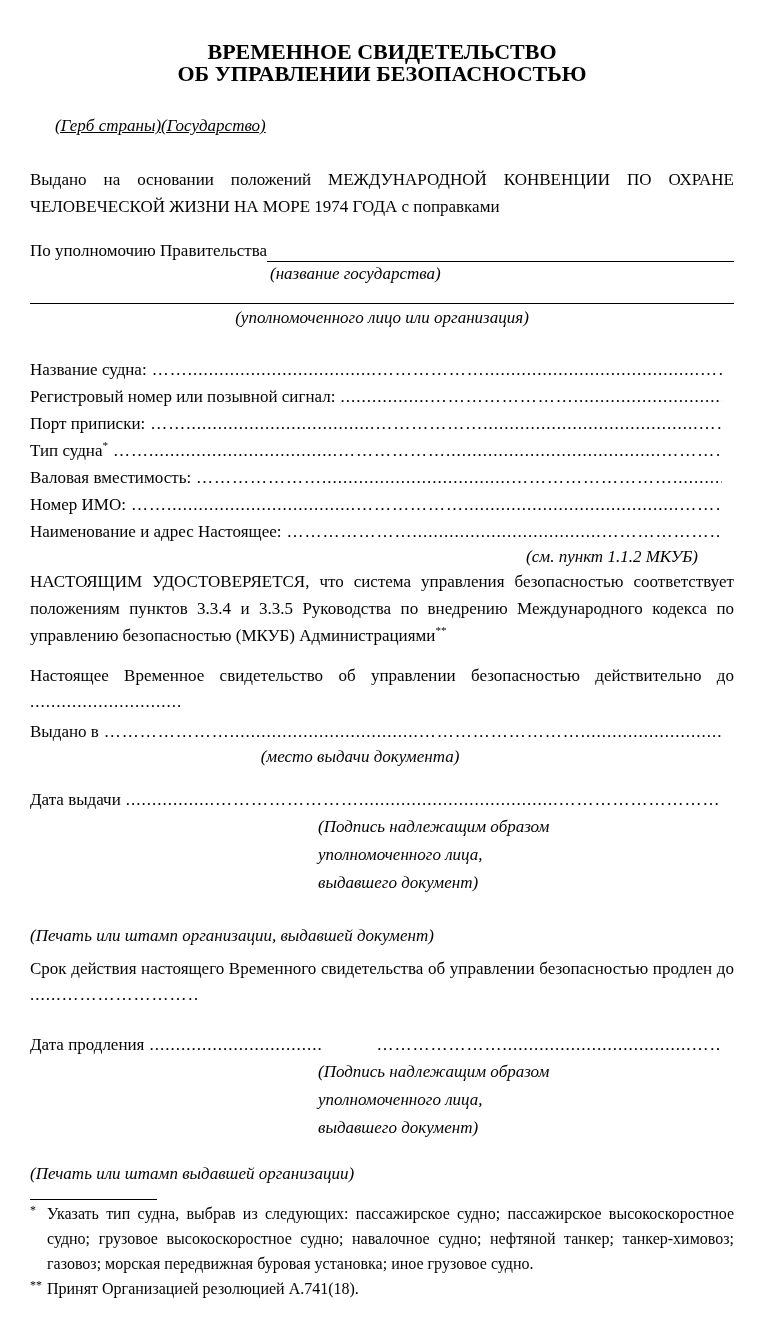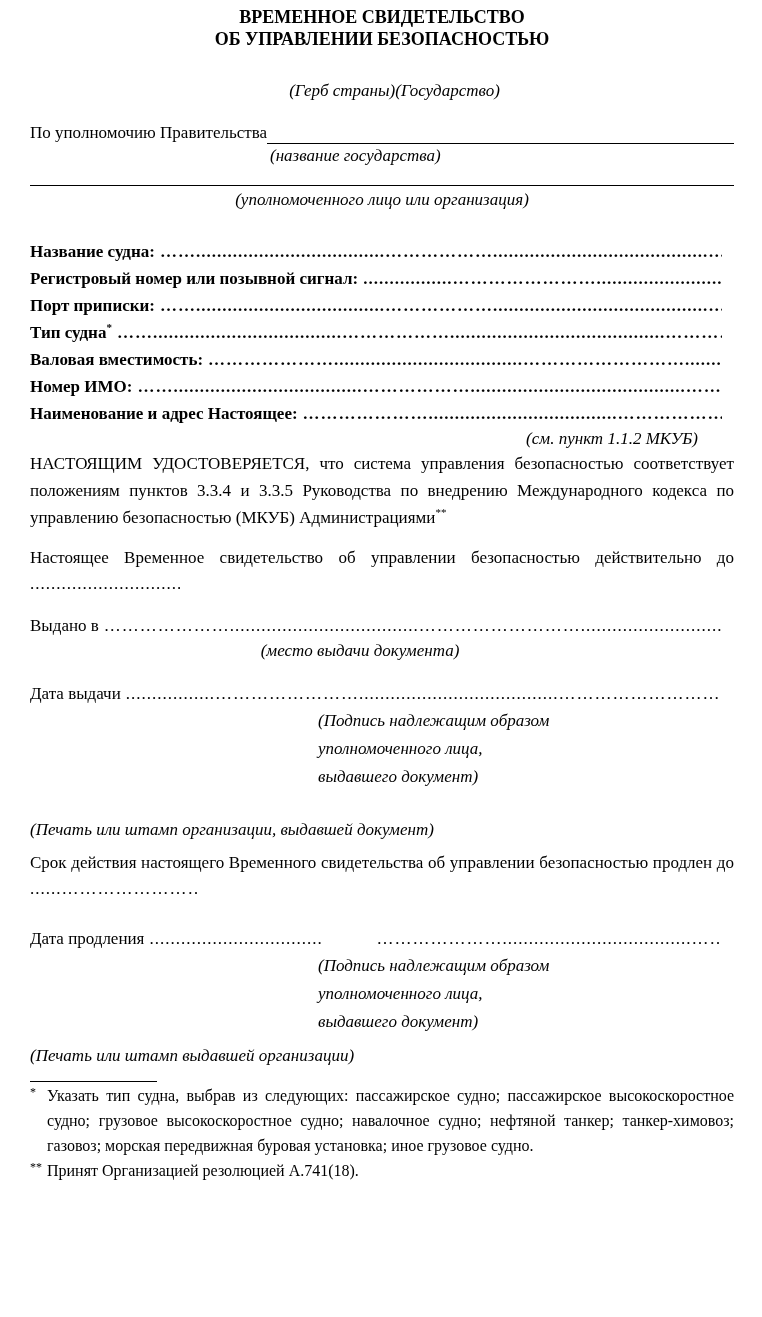--- a/index.html
+++ b/index.html
@@ -8,52 +8,52 @@
     width:762px; height:1317px;
     box-sizing:border-box;
     padding:6px 28px 0 30px;
     background:#ffffff;
     color:#000000;
     font-family:"Liberation Serif","DejaVu Serif",serif;
     font-size:17px;
     overflow:hidden;
   }
   p { margin:0; }
-  .title { text-align:center; font-weight:bold; font-size:18px; line-height:22px; }
-  .hdr-row { display:flex; justify-content:center; margin-top:30px; padding-left:25px; font-style:italic; line-height:22px; }
+  .title { text-align:center; font-weight:bold; font-size:22px; line-height:22px;margin-top:35px; }
+  .hdr-row { display:flex; justify-content:flex-start; margin-top:30px; padding-left:25px; font-style:italic; line-height:22px;text-decoration:underline; }
   .para { text-align:justify; line-height:27px; }
   .basis { margin-top:29px; }
   .auth-row { display:flex; margin-top:20px; line-height:22px; }
   .auth-row .lbl { white-space:nowrap; }
   .fill-line { flex:1; border-bottom:1px solid #000; }
   .caption { font-style:italic; }
   .cap-state { width:435px; margin-left:240px; text-align:left; line-height:24px; }
   .full-line { border-bottom:1px solid #000; height:0; margin-top:17px; }
   .cap-org { text-align:center; line-height:24px; margin-top:2px; }
-  .fields { margin-top:26px;font-weight:bold; }
+  .fields { margin-top:26px; }
   .field { display:flex; line-height:27px; }
   .field .flabel { white-space:nowrap; }
   .leader { flex:1; overflow:hidden; white-space:nowrap; letter-spacing:1px; margin:0 12px 0 5px; }
   .see-note { text-align:right; padding-right:36px; line-height:23px; }
   .inline-fill { display:inline-block; overflow:hidden; white-space:nowrap; letter-spacing:1px; height:18px; line-height:18px; vertical-align:-3px; }
   .w150 { width:150px; }
   .w168 { width:168px; }
   .validity { margin-top:13px; }
   .flexline { display:flex; line-height:27px; }
-  .issued { margin-top:14px; }
+  .issued { margin-top:2px; }
   .cap-place { text-align:center; margin-right:44px; line-height:24px; }
   .datey { margin-top:17px; }
   .sig { margin-left:288px; line-height:28px; }
   .seal { text-align:left; }
   .seal1 { margin-top:27px; line-height:24px; }
   .srok { margin-top:7px; }
   .prolong { margin-top:22px; }
   .prolong .lead1 { width:172px; overflow:hidden; white-space:nowrap; letter-spacing:1px; margin-left:5px; }
   .prolong .gap { width:50px; }
-  .seal2 { margin-top:8px; line-height:24px; }
+  .seal2 { margin-top:20px; line-height:24px; }
   .fn-divider { width:127px; border-top:1.5px solid #000; margin-top:13px; }
   .footnotes { font-size:16px; line-height:25px; margin-top:1px; }
   .fn { position:relative; padding-left:17px; text-align:justify; }
   .fn .marker { position:absolute; left:0; top:-3px; font-size:12px; }
   sup { font-size:11px; line-height:0; }
 </style>
 </head>
 <body>
 
 <div class="page">
@@ -61,20 +61,21 @@
   <div class="title">
     <div>ВРЕМЕННОЕ СВИДЕТЕЛЬСТВО</div>
     <div>ОБ УПРАВЛЕНИИ БЕЗОПАСНОСТЬЮ</div>
   </div>
 
   <div class="hdr-row">
     <span>(Герб страны)</span>
     <span>(Государство)</span>
   </div>
 
+  <p class="para basis">Выдано на основании положений МЕЖДУНАРОДНОЙ КОНВЕНЦИИ ПО ОХРАНЕ ЧЕЛОВЕЧЕСКОЙ ЖИЗНИ НА МОРЕ 1974 ГОДА с поправками</p>
 
   <div class="auth-row">
     <span class="lbl">По уполномочию Правительства</span>
     <span class="fill-line"></span>
   </div>
   <div class="caption cap-state">(название государства)</div>
 
   <div class="full-line"></div>
   <div class="caption cap-org">(уполномоченного лицо или организация)</div>
 

